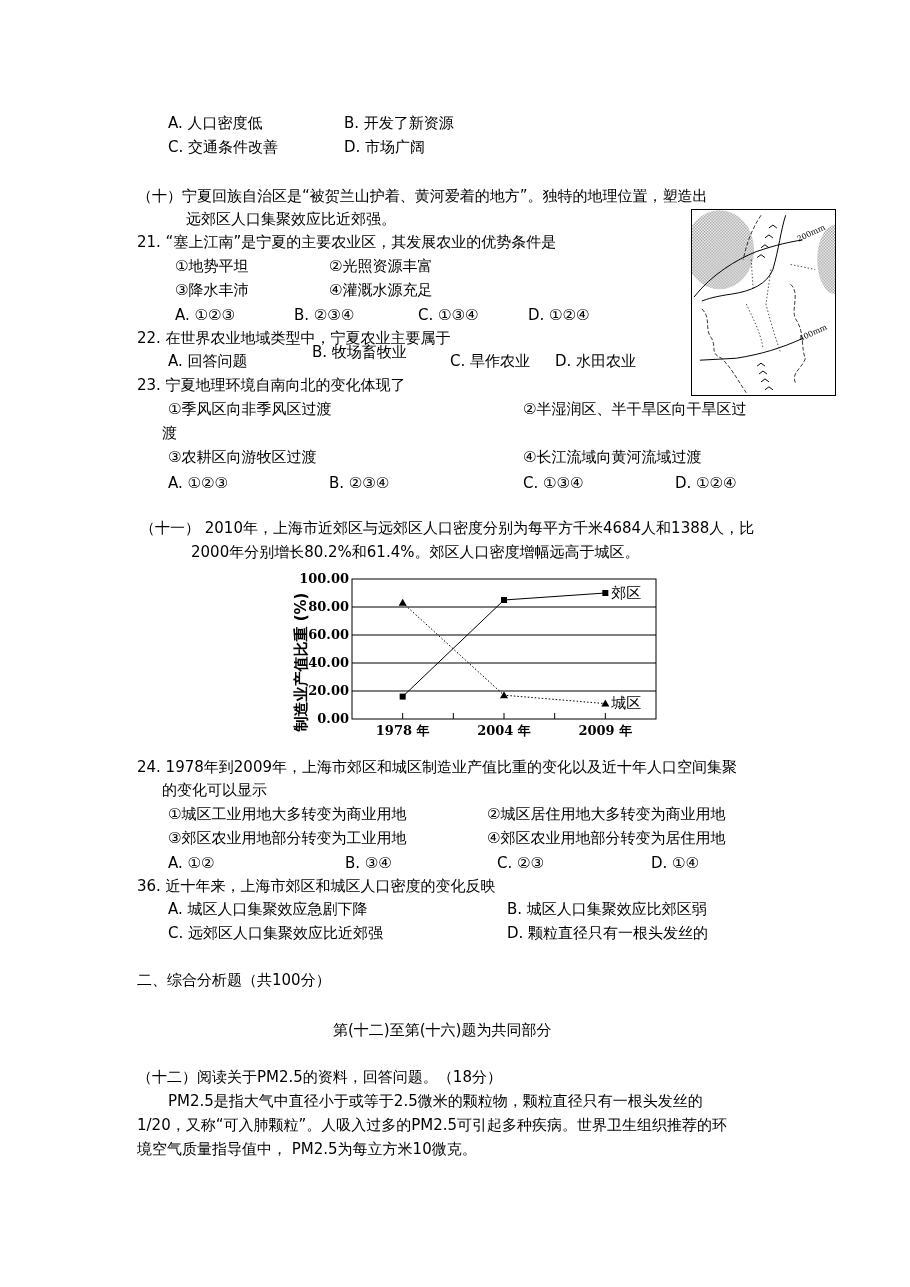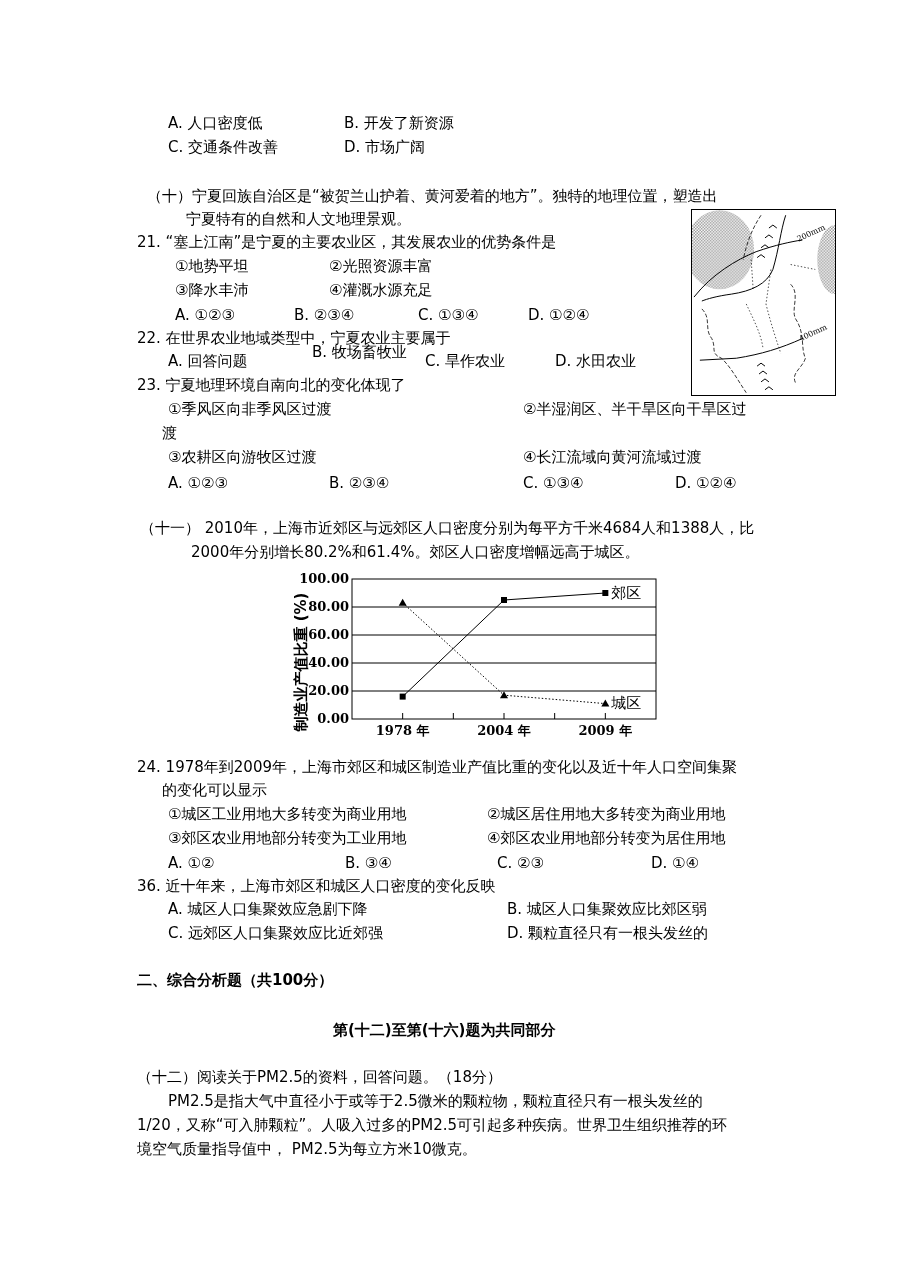--- a/index.html
+++ b/index.html
@@ -1,36 +1,36 @@
 <!DOCTYPE html>
 <html><head>
 <meta charset="utf-8">
 <style>
   html, body { margin: 0; padding: 0; background: #ffffff; }
   body { width: 910px; height: 1287px; position: relative; overflow: hidden;
          font-family: "DejaVu Sans", sans-serif; color: #000; font-size: 15px; }
   .ln { position: absolute; white-space: nowrap; line-height: 20px; font-size: 15px; }
-  .b { font-weight: bold; }
+  .b { font-weight: normal; }
   #map { position: absolute; left: 691px; top: 209px; width: 145px; height: 187px;
          border: 1.5px solid #000; box-sizing: border-box; background: #fff; }
   #map svg { width: 100%; height: 100%; display: block; }
   #chart { position: absolute; left: 280px; top: 570px; width: 400px; height: 180px; }
   #chart svg { width: 400px; height: 180px; display: block; }
   .serif { font-family: "DejaVu Serif", serif; }
 </style>
 </head>
 <body>
 
 <div class="ln" style="left:168px;top:113px">A.  人口密度低</div>
 <div class="ln" style="left:344px;top:113px">B.  开发了新资源</div>
 <div class="ln" style="left:168px;top:137px">C.  交通条件改善</div>
 <div class="ln" style="left:344px;top:137px">D.  市场广阔</div>
 
-<div class="ln" style="left:147px;top:186px">（十）宁夏回族自治区是“被贺兰山护着、黄河爱着的地方”。独特的地理位置，塑造出</div>
-<div class="ln" style="left:186px;top:209px">宁夏特有的自然和人文地理景观。</div>
+<div class="ln" style="left:137px;top:186px">（十）宁夏回族自治区是“被贺兰山护着、黄河爱着的地方”。独特的地理位置，塑造出</div>
+<div class="ln" style="left:186px;top:209px">远郊区人口集聚效应比近郊强。</div>
 
 <div id="map">
   <svg viewBox="0 0 145 187">
     <defs>
       <pattern id="dots" width="3" height="3" patternUnits="userSpaceOnUse">
         <rect width="3" height="3" fill="#fff"></rect>
         <rect width="1.5" height="1.5" fill="#999"></rect>
         <rect x="1.5" y="1.5" width="1.5" height="1.5" fill="#999"></rect>
       </pattern>
     </defs>
@@ -63,21 +63,21 @@
 <div class="ln" style="left:175px;top:280px">③降水丰沛</div>
 <div class="ln" style="left:329px;top:280px">④灌溉水源充足</div>
 <div class="ln" style="left:175px;top:305px">A.  ①②③</div>
 <div class="ln" style="left:294px;top:305px">B.  ②③④</div>
 <div class="ln" style="left:418px;top:305px">C.  ①③④</div>
 <div class="ln" style="left:528px;top:305px">D.  ①②④</div>
 
 <div class="ln" style="left:137px;top:328px">22.  在世界农业地域类型中，宁夏农业主要属于</div>
 <div class="ln" style="left:168px;top:351px">A.  回答问题</div>
 <div class="ln" style="left:312px;top:342px">B.  牧场畜牧业</div>
-<div class="ln" style="left:425px;top:351px">C.  旱作农业</div>
+<div class="ln" style="left:450px;top:351px">C.  旱作农业</div>
 <div class="ln" style="left:555px;top:351px">D.  水田农业</div>
 
 <div class="ln" style="left:137px;top:375px">23.  宁夏地理环境自南向北的变化体现了</div>
 <div class="ln" style="left:168px;top:399px">①季风区向非季风区过渡</div>
 <div class="ln" style="left:523px;top:399px">②半湿润区、半干旱区向干旱区过</div>
 <div class="ln" style="left:162px;top:423px">渡</div>
 <div class="ln" style="left:168px;top:447px">③农耕区向游牧区过渡</div>
 <div class="ln" style="left:523px;top:447px">④长江流域向黄河流域过渡</div>
 <div class="ln" style="left:168px;top:473px">A.  ①②③</div>
 <div class="ln" style="left:329px;top:473px">B.  ②③④</div>

